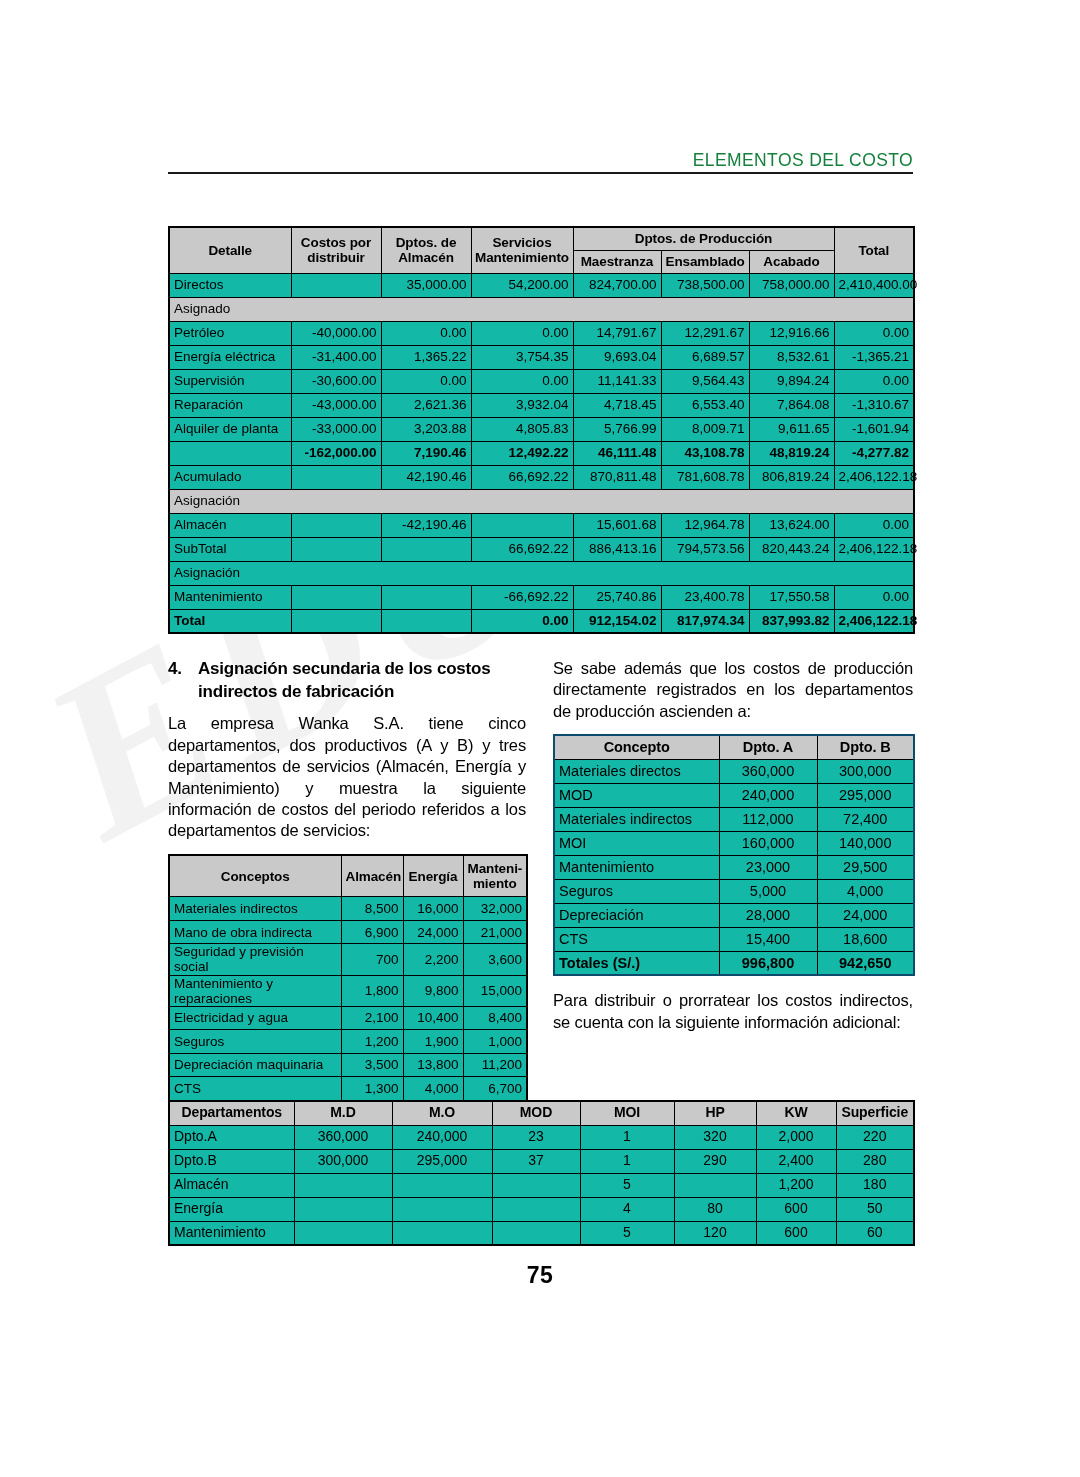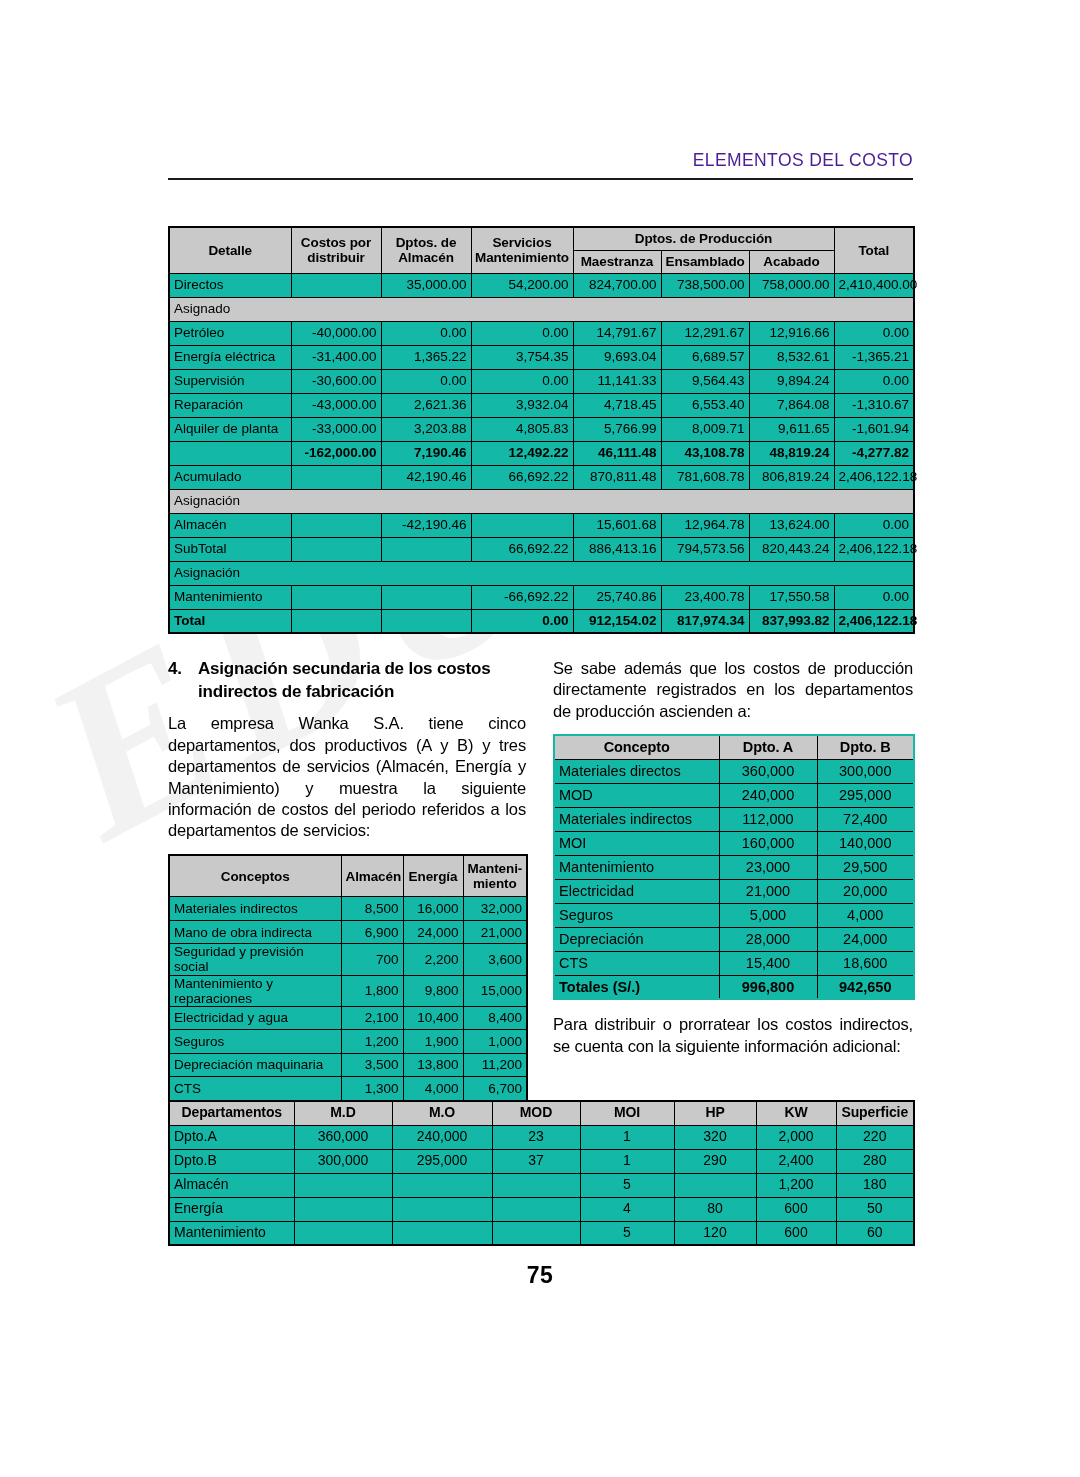--- a/index.html
+++ b/index.html
@@ -49,22 +49,22 @@
     position: absolute;
     left: 168px;
     top: 150px;
     width: 745px;
     z-index: 3;
   }
   .runhead-text {
     text-align: right;
     font-size: 17.5px;
     letter-spacing: 0.4px;
-    color: #4c1d95;
-    padding-bottom: 7px;
+    color: #15803d;
+    padding-bottom: 1px;
   }
   .runhead-rule {
     border-bottom: 2px solid #1a1a1a;
     width: 100%;
   }
 
   
   table {
     border-collapse: collapse;
     table-layout: fixed;
@@ -149,21 +149,21 @@
     width: 358px;
     border: 2px solid #000;
     margin-top: 4px;
   }
   #table-conceptos td, #table-conceptos th { height: 23.5px; font-size: 13.5px; }
   #table-conceptos .hdr th { height: 42px; }
 
   
   #table-dptos {
     width: 360px;
-    border: 2px solid #14b8a6;
+    border: 2px solid #0c4a6e;
     margin-top: 6px;
   }
   #table-dptos td, #table-dptos th { height: 24px; font-size: 14.5px; }
 
   
   #table-departamentos-wrap {
     position: absolute;
     left: 168px;
     top: 1100px;
     z-index: 2;
@@ -476,25 +476,20 @@
             <td class="lbl">MOI</td>
             <td class="ctr">160,000</td>
             <td class="ctr">140,000</td>
           </tr>
           <tr>
             <td class="lbl">Mantenimiento</td>
             <td class="ctr">23,000</td>
             <td class="ctr">29,500</td>
           </tr>
           <tr>
-            <td class="lbl">Electricidad</td>
-            <td class="ctr">21,000</td>
-            <td class="ctr">20,000</td>
-          </tr>
-          <tr>
             <td class="lbl">Seguros</td>
             <td class="ctr">5,000</td>
             <td class="ctr">4,000</td>
           </tr>
           <tr>
             <td class="lbl">Depreciación</td>
             <td class="ctr">28,000</td>
             <td class="ctr">24,000</td>
           </tr>
           <tr>

